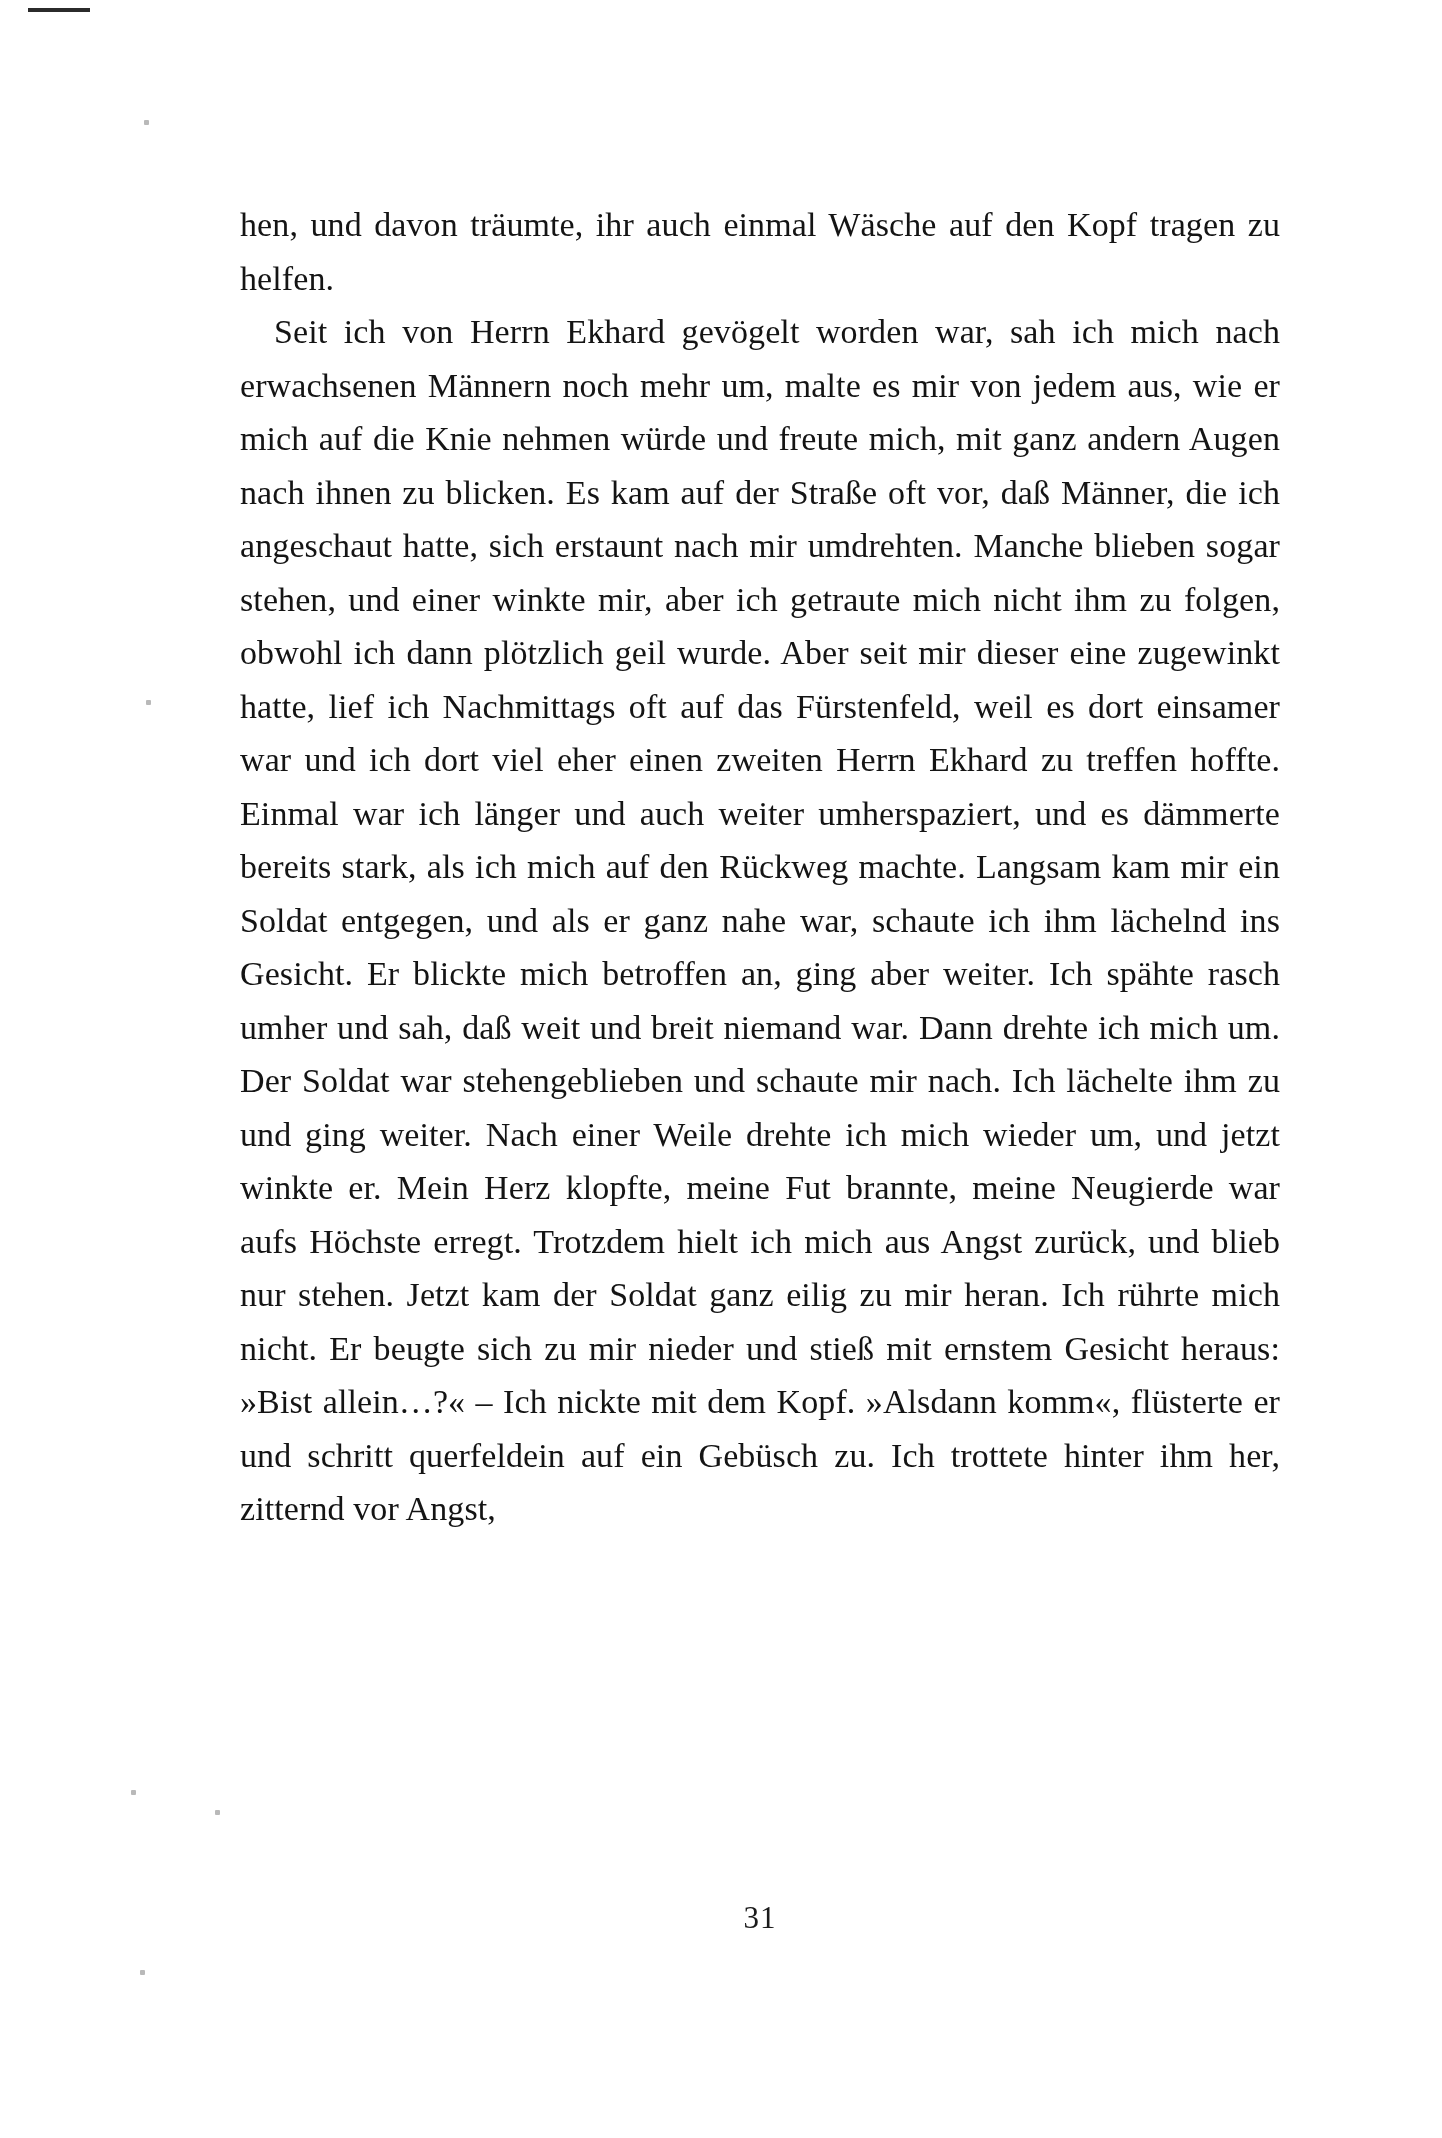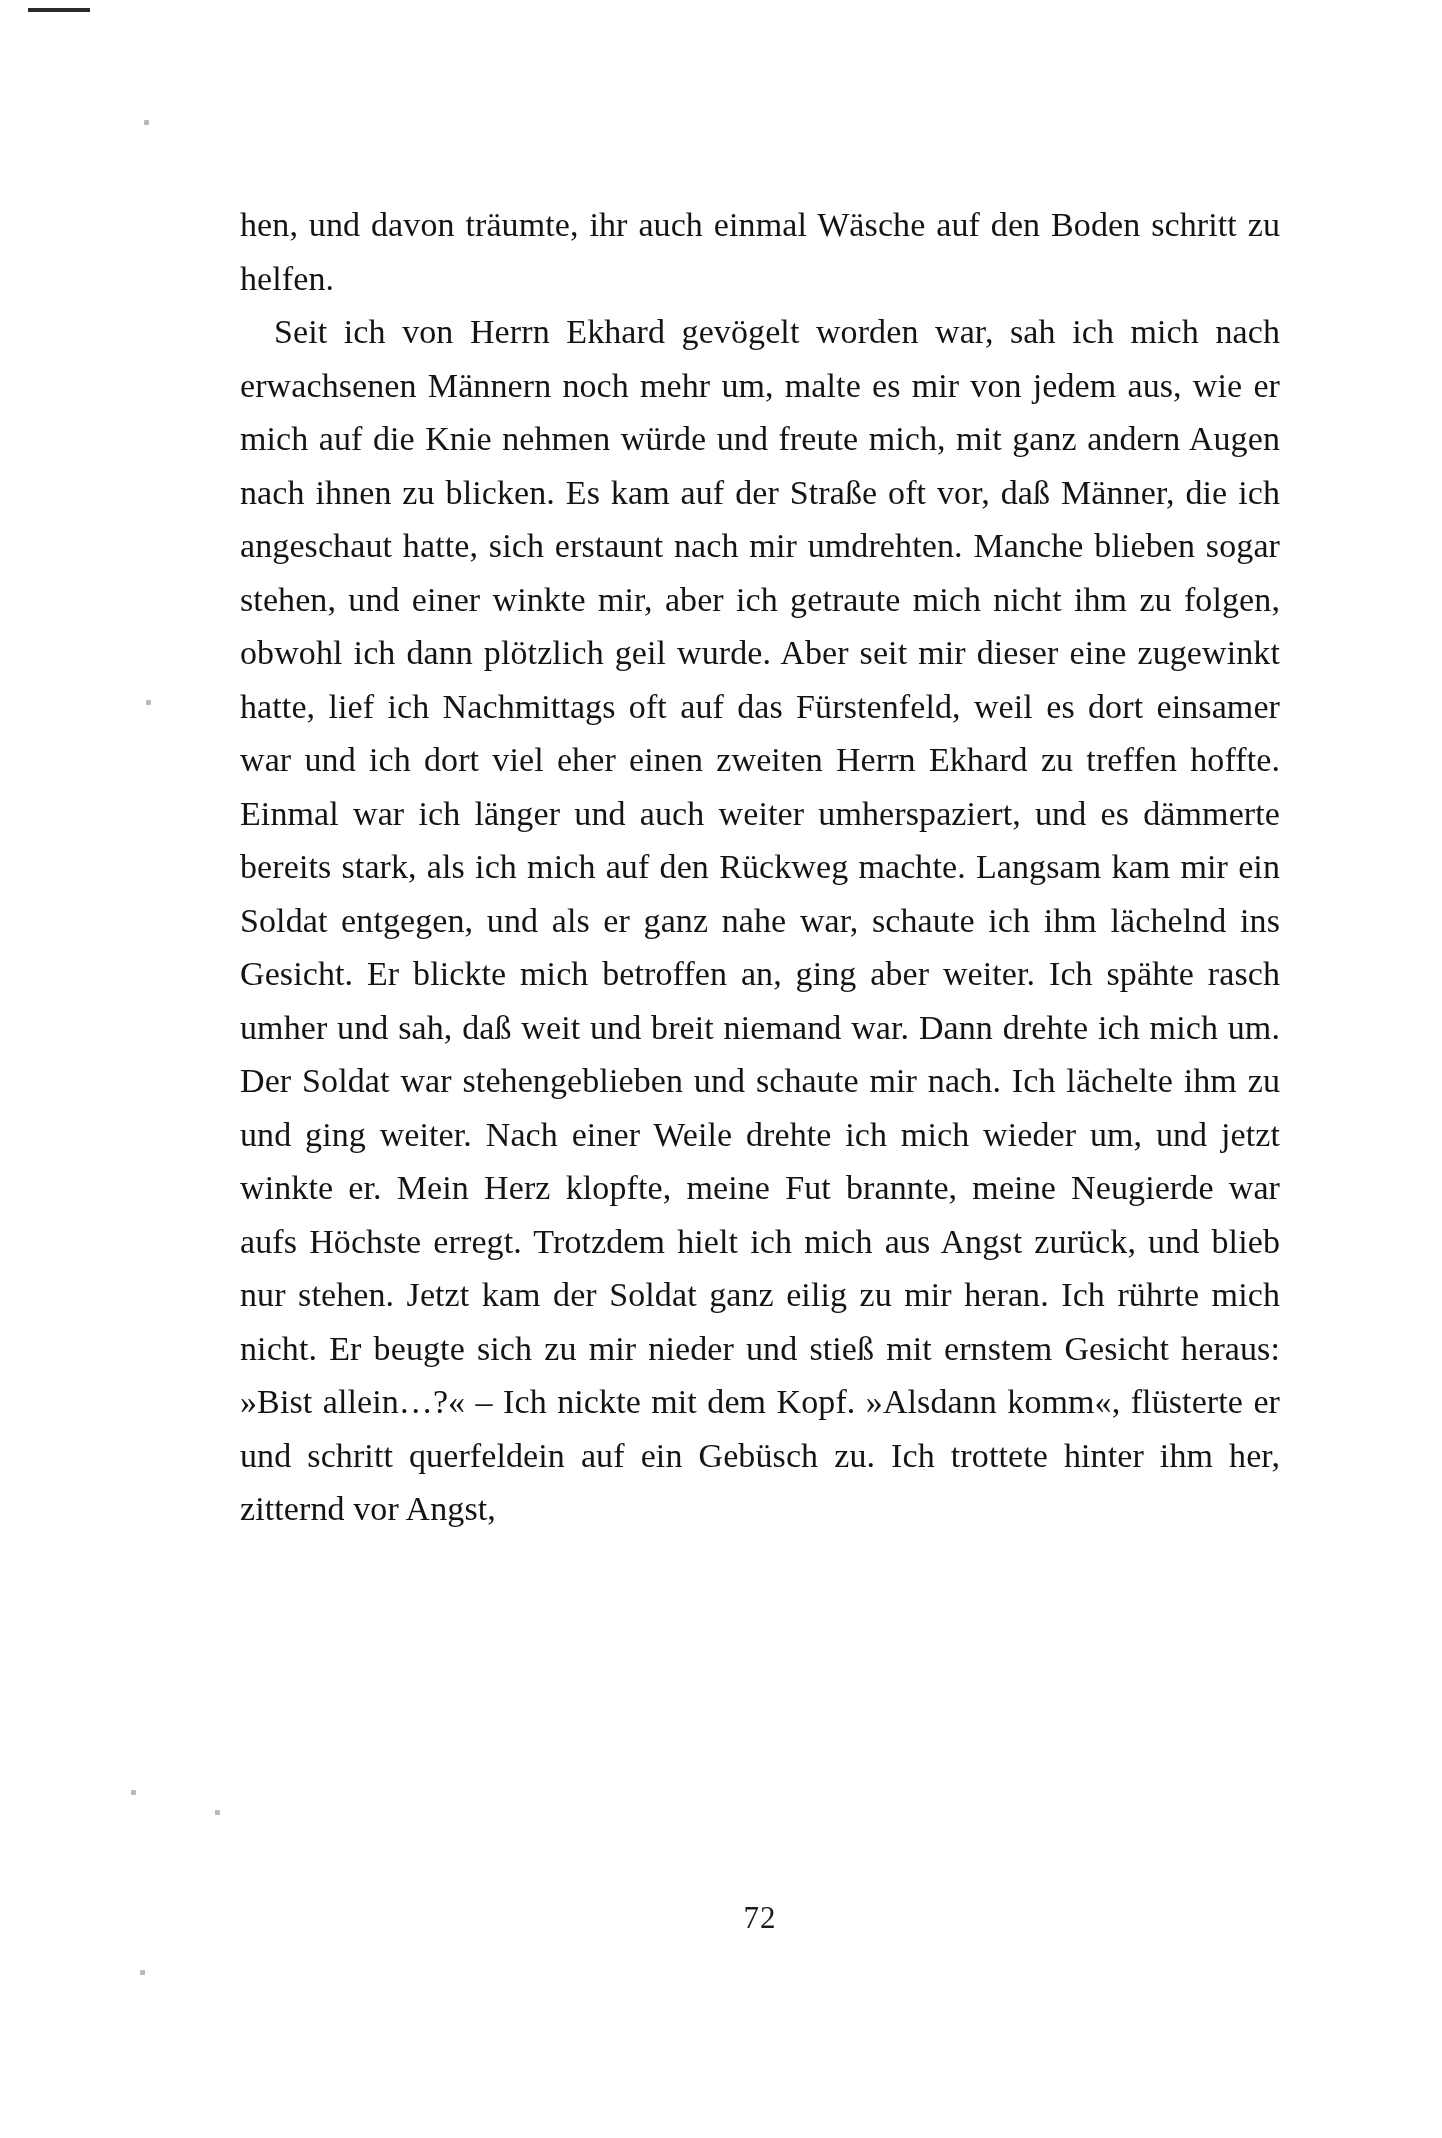--- a/index.html
+++ b/index.html
@@ -71,18 +71,18 @@
 
 <div class="corner-rule"></div>
 <div class="edge-mark" style="left:144px; top:120px; width:5px; height:5px;"></div>
 <div class="edge-mark" style="left:146px; top:700px; width:5px; height:5px;"></div>
 <div class="edge-mark" style="left:131px; top:1790px; width:5px; height:5px;"></div>
 <div class="edge-mark" style="left:140px; top:1970px; width:5px; height:5px;"></div>
 <div class="edge-mark" style="left:215px; top:1810px; width:5px; height:5px;"></div>
 
 <div class="page">
   <div class="body-text">
-    <p>hen, und davon träumte, ihr auch einmal Wäsche auf den Boden schritt zu helfen.</p>
+    <p>hen, und davon träumte, ihr auch einmal Wäsche auf den Kopf tragen zu helfen.</p>
     <p class="indent">Seit ich von Herrn Ekhard gevögelt worden war, sah ich mich nach erwachsenen Männern noch mehr um, malte es mir von jedem aus, wie er mich auf die Knie nehmen würde und freute mich, mit ganz andern Augen nach ihnen zu blicken. Es kam auf der Straße oft vor, daß Männer, die ich angeschaut hatte, sich erstaunt nach mir umdrehten. Manche blieben sogar stehen, und einer winkte mir, aber ich getraute mich nicht ihm zu folgen, obwohl ich dann plötzlich geil wurde. Aber seit mir dieser eine zugewinkt hatte, lief ich Nachmittags oft auf das Fürstenfeld, weil es dort einsamer war und ich dort viel eher einen zweiten Herrn Ekhard zu treffen hoffte. Einmal war ich länger und auch weiter umherspaziert, und es dämmerte bereits stark, als ich mich auf den Rückweg machte. Langsam kam mir ein Soldat entgegen, und als er ganz nahe war, schaute ich ihm lächelnd ins Gesicht. Er blickte mich betroffen an, ging aber weiter. Ich spähte rasch umher und sah, daß weit und breit niemand war. Dann drehte ich mich um. Der Soldat war stehengeblieben und schaute mir nach. Ich lächelte ihm zu und ging weiter. Nach einer Weile drehte ich mich wieder um, und jetzt winkte er. Mein Herz klopfte, meine Fut brannte, meine Neugierde war aufs Höchste erregt. Trotzdem hielt ich mich aus Angst zurück, und blieb nur stehen. Jetzt kam der Soldat ganz eilig zu mir heran. Ich rührte mich nicht. Er beugte sich zu mir nieder und stieß mit ernstem Gesicht heraus: »Bist allein…?« – Ich nickte mit dem Kopf. »Alsdann komm«, flüsterte er und schritt querfeldein auf ein Gebüsch zu. Ich trottete hinter ihm her, zitternd vor Angst,</p>
   </div>
 </div>
 
-<div class="folio">72</div>
+<div class="folio">31</div>
 
 </body></html>

